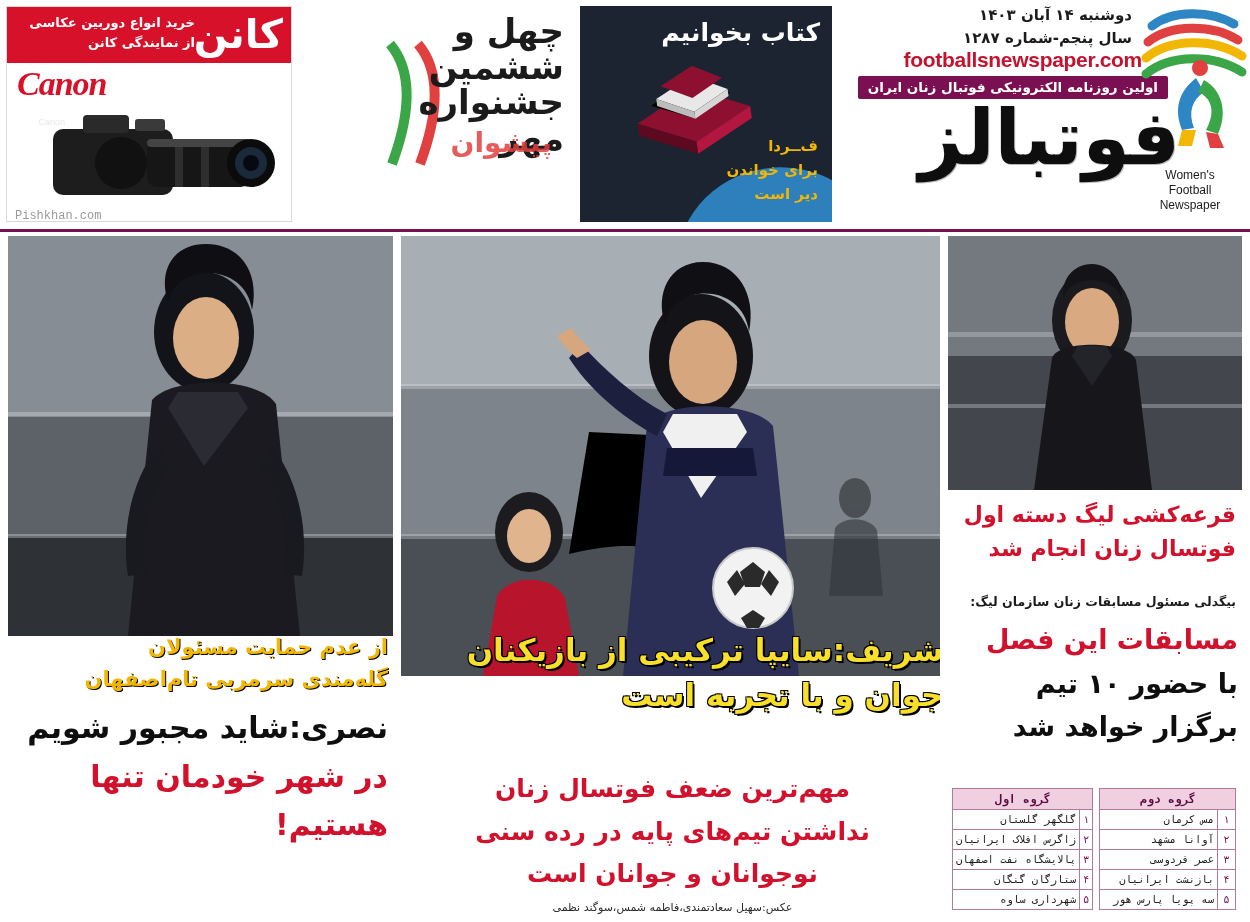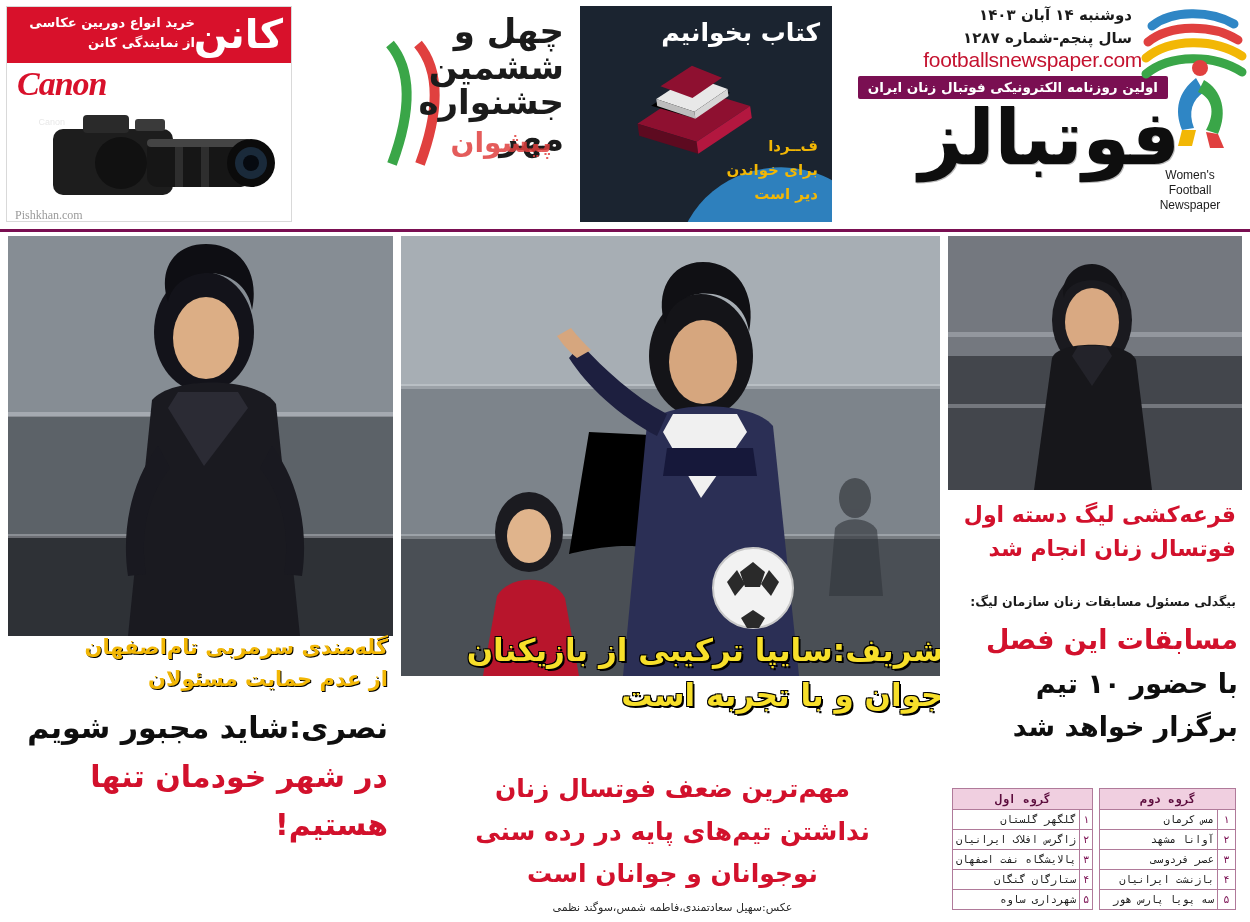--- a/index.html
+++ b/index.html
@@ -30,21 +30,21 @@
   }
   .brand-date {
     position: absolute; right: 118px; top: 4px;
     text-align: right; line-height: 1.5;
     color: #1b1b1b; font-size: 15px; font-weight: bold;
     direction: rtl;
   }
   .brand-date div { white-space: nowrap; }
   .brand-url {
     position: absolute; right: 108px; top: 48px;
-    color: #c4122f; font-size: 21px; font-weight: normal;
+    color: #c4122f; font-size: 21px; font-weight: bold;
     font-family: "Liberation Sans", sans-serif;
     letter-spacing: -0.3px;
     direction: ltr;
   }
   .brand-sub {
     position: absolute; right: 82px; top: 76px;
     background: #7a0f52; color: #ffffff;
     font-size: 13.5px; font-weight: bold;
     padding: 3px 10px 4px; border-radius: 2px;
     white-space: nowrap;
@@ -148,21 +148,21 @@
     font-family: "Liberation Serif", serif;
     font-style: italic; letter-spacing: -1px;
   }
   .canon-cam {
     position: absolute; left: 18px; top: 92px;
     width: 250px; height: 118px;
   }
   .pishkhan-wm {
     position: absolute; left: 8px; bottom: -2px;
     color: #9a9a9a; font-size: 12px;
-    font-family: Liberation Serif, serif;
+    font-family: Liberation Mono, monospace;
   }
 
   
   .cols {
     position: absolute; top: 236px; left: 0;
     width: 1250px; height: 686px;
     display: flex; flex-direction: row;
     gap: 8px; padding: 0 8px 6px 8px;
   }
   .col { position: relative; overflow: hidden; }
@@ -546,22 +546,22 @@
             <path d="M160 66 C 168 26, 238 26, 244 74 C 252 36, 232 8, 198 8 C 164 8, 150 36, 160 66 Z" fill="#0e0e13"></path>
             <path d="M144 164 C 164 140, 250 140, 268 168 L 292 400 L 120 400 Z" fill="#1a1a20"></path>
             <path d="M160 172 L 196 230 L 240 172 L 230 156 L 170 156 Z" fill="#2b2b34"></path>
             <path d="M150 210 C 120 250, 114 300, 120 340 L 138 338 C 132 300, 138 262, 162 232 Z" fill="#191920"></path>
             <path d="M264 210 C 294 250, 300 300, 294 340 L 276 338 C 282 300, 276 262, 252 232 Z" fill="#191920"></path>
           </g>
         </svg>
       </div>
 
       <div class="l-kicker">
+        <div>از عدم حمایت مسئولان</div>
         <div>گله‌مندی سرمربی تام‌اصفهان</div>
-        <div>از عدم حمایت مسئولان</div>
       </div>
 
       <div class="l-head">
         <div>نصری:شاید مجبور شویم</div>
         <div class="em">در شهر خودمان تنها هستیم!</div>
       </div>
     </div>
 
   </div>
 </div>

